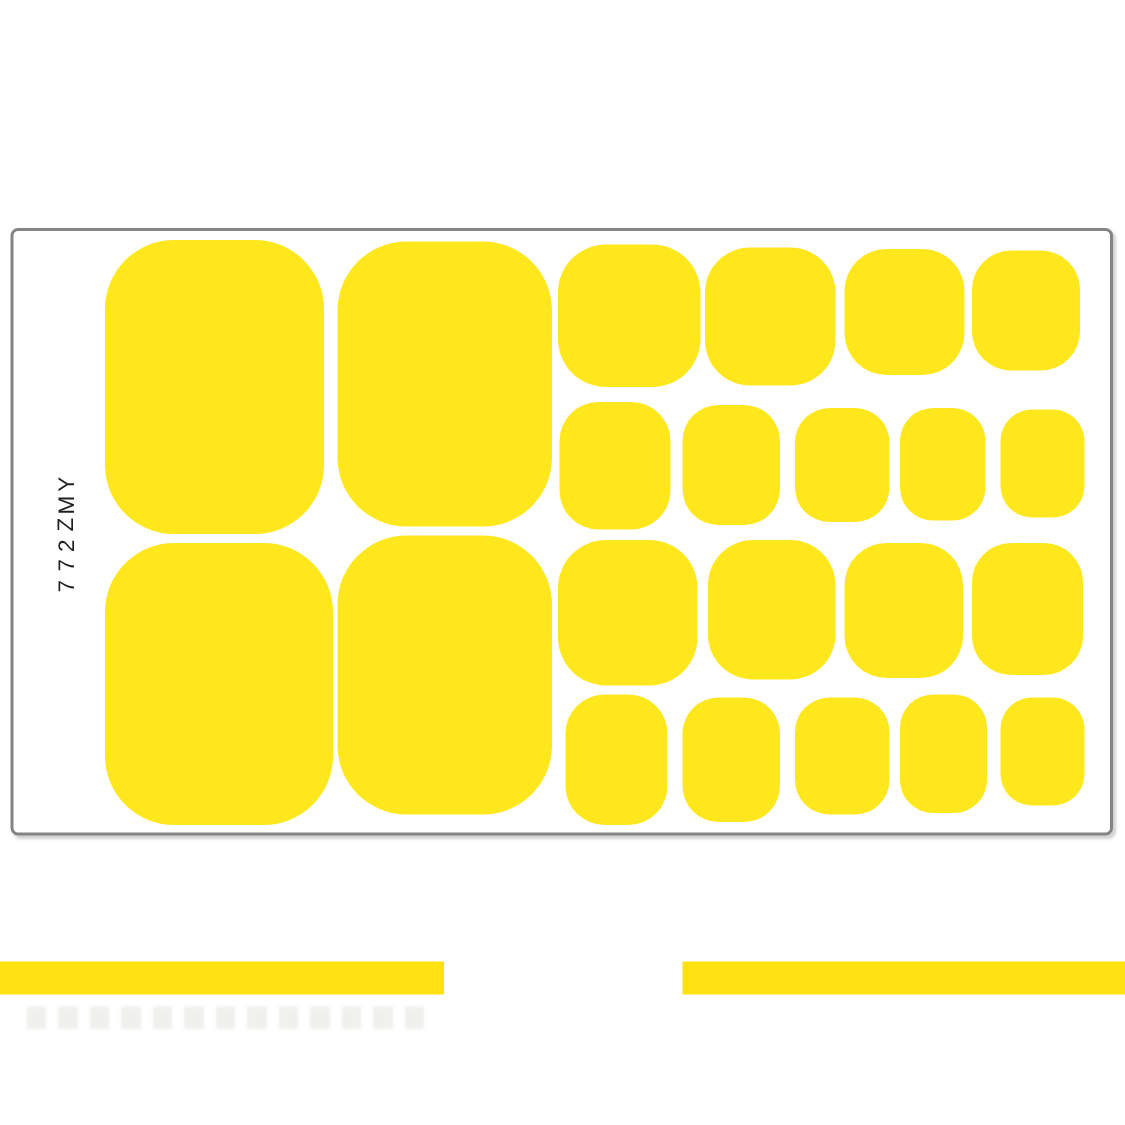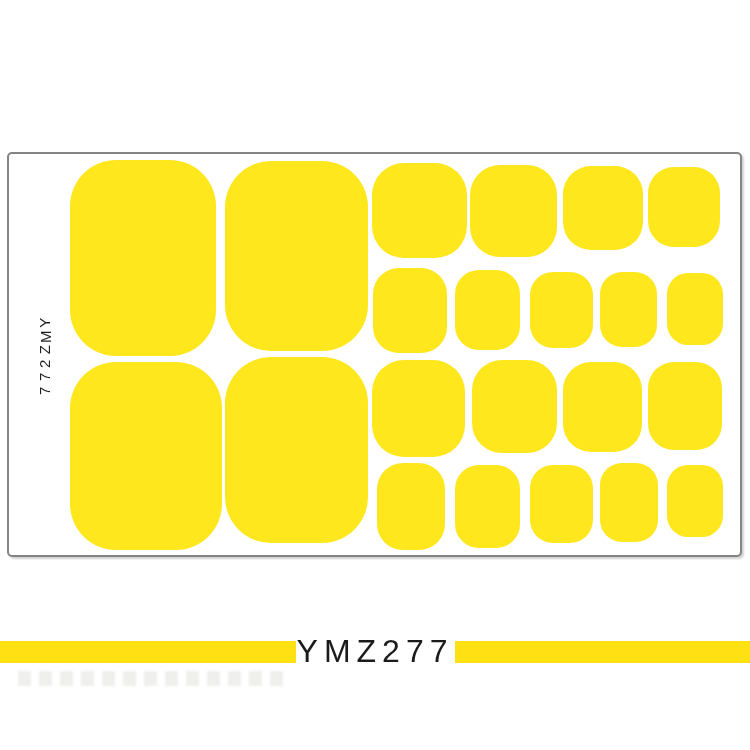--- a/index.html
+++ b/index.html
@@ -121,19 +121,18 @@
       <div class="sticker" style="left: 648px; top: 362px; width: 74px; height: 88px; border-radius: 26px; background: rgb(255, 231, 30);"></div>
       <div class="sticker" style="left: 377px; top: 463px; width: 68px; height: 87px; border-radius: 26px; background: rgb(255, 231, 30);"></div>
       <div class="sticker" style="left: 455px; top: 465px; width: 65px; height: 83px; border-radius: 24px; background: rgb(255, 231, 30);"></div>
       <div class="sticker" style="left: 530px; top: 465px; width: 63px; height: 78px; border-radius: 23px; background: rgb(255, 231, 30);"></div>
       <div class="sticker" style="left: 600px; top: 463px; width: 58px; height: 79px; border-radius: 22px; background: rgb(255, 231, 30);"></div>
       <div class="sticker" style="left: 667px; top: 465px; width: 56px; height: 72px; border-radius: 21px; background: rgb(255, 231, 30);"></div>
     </div>
 
   <div class="banner-bar left" style="background: rgb(255, 225, 19);"></div>
 
-  <div class="banner-text">YMZ277</div>
 
   <div class="banner-bar right" style="background: rgb(255, 225, 19);"></div>
 
   <div class="watermark"></div>
 
 </div>
 
 </body></html>

